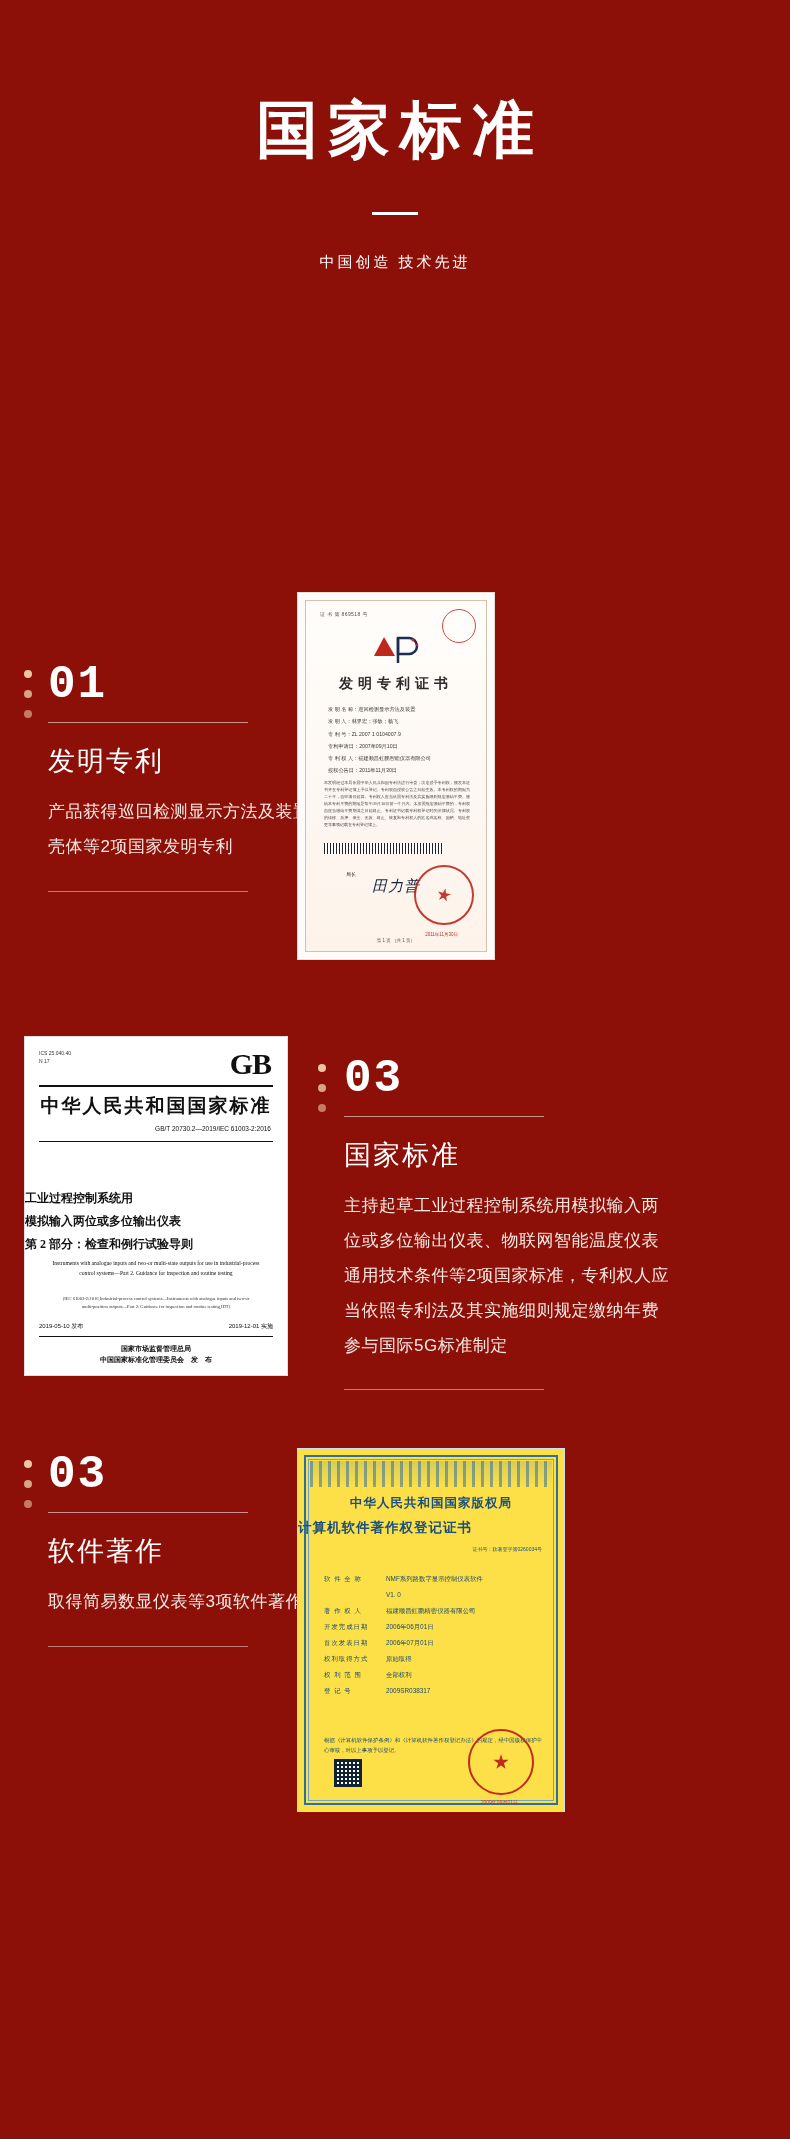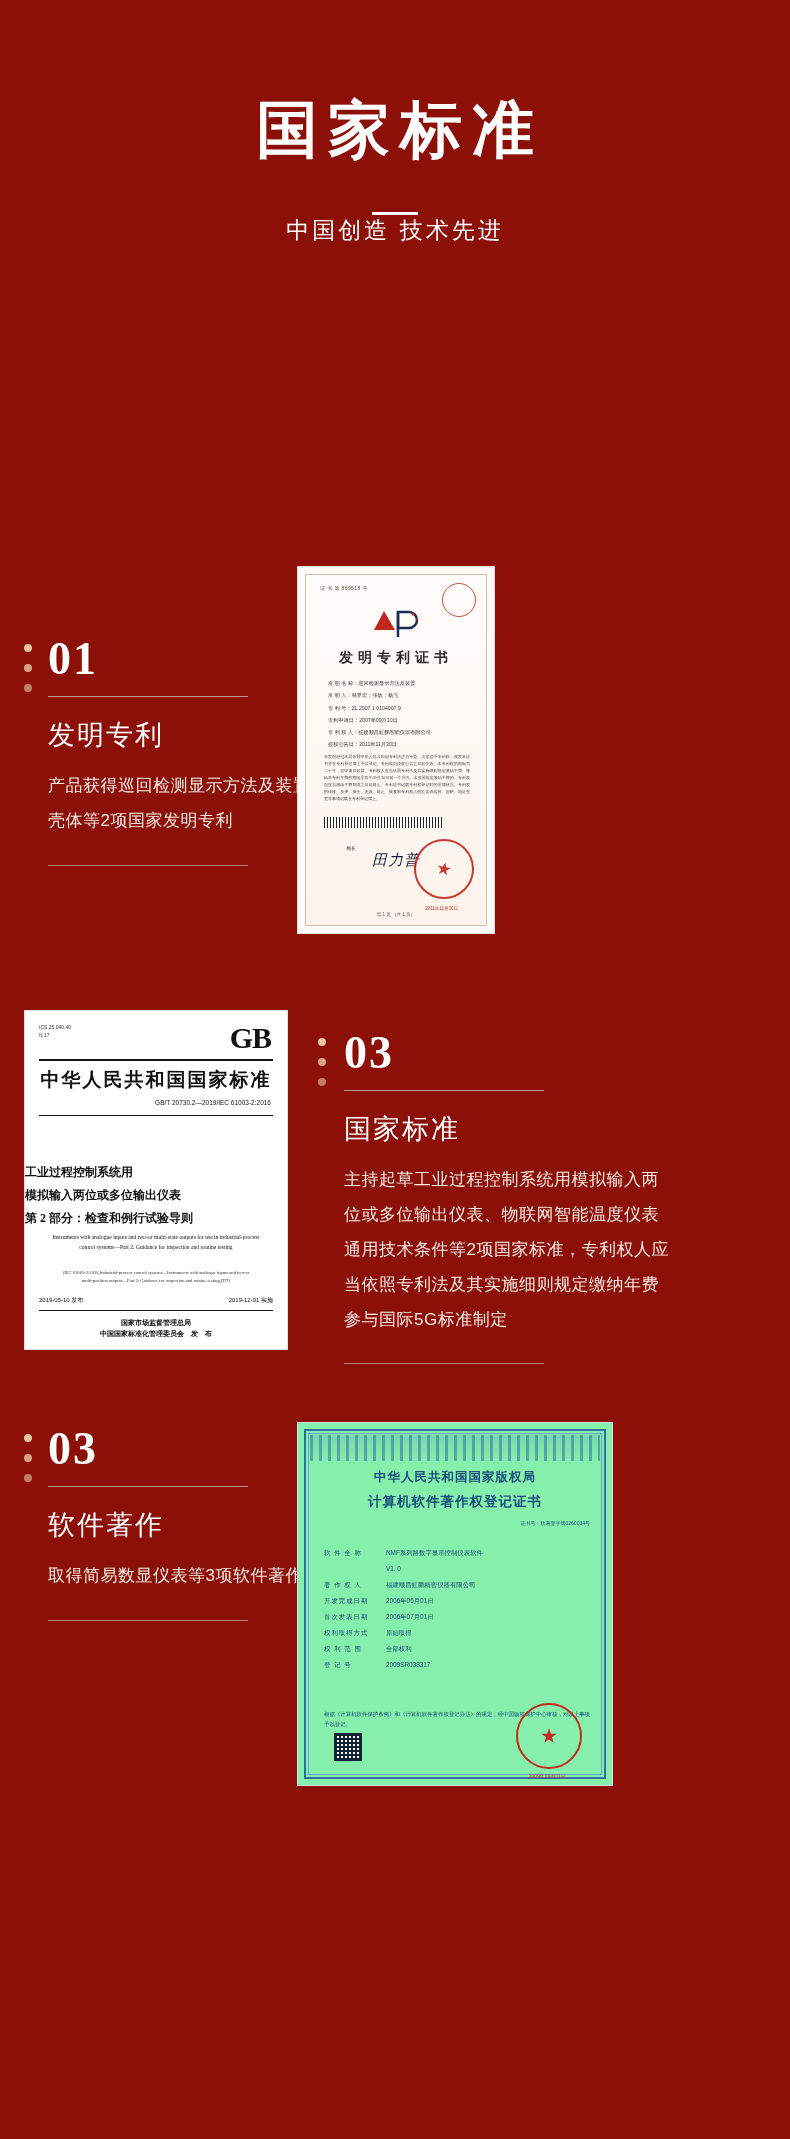--- a/index.html
+++ b/index.html
@@ -27,21 +27,22 @@
     color: #ffffff;
     text-indent: 10px;
   }
   .header-rule {
     width: 46px;
     height: 3px;
     background: #ffffff;
     margin: 48px auto 0 auto;
   }
   .header-sub {
-    font-size: 23px;
+    margin-top: 38px;
+    font-size: 15px;
     letter-spacing: 3px;
     color: #ffffff;
   }
 
   
   .section {
     position: relative;
     width: 790px;
   }
   .sec-text {
@@ -62,21 +63,21 @@
   }
   .dot:nth-child(2) { opacity: .75; }
   .dot:nth-child(3) { opacity: .55; }
 
   .num {
     font-size: 46px;
     font-weight: bold;
     letter-spacing: 2px;
     line-height: 1;
     color: #ffffff;
-    font-family: Liberation Serif, serif;
+    font-family: Liberation Mono, monospace;
   }
   .num-rule {
     width: 200px;
     height: 1px;
     background: rgba(255,255,255,.55);
     margin: 14px 0 20px 0;
   }
   .sec-title {
     font-size: 27px;
     font-weight: normal;
@@ -183,32 +184,32 @@
   .c2-en2 {
     position:absolute; left:34px; right:34px; top:258px; text-align:center;
     font-size:4.6px; color:#333; line-height:1.7; font-family:"Liberation Serif", serif;
   }
   .c2-dates { position:absolute; left:14px; right:14px; bottom:44px; font-size:6px; color:#111; display:flex; justify-content:space-between;}
   .c2-rule3 { position:absolute; left:14px; right:14px; bottom:38px; height:1px; background:#111;}
   .c2-issuer { position:absolute; left:0; right:0; bottom:10px; text-align:center; font-size:7px; color:#111; line-height:1.6; font-weight:bold;}
 
   
   .cert3 {
-    left: 297px; top: 1176px; width: 316px; height: 364px;
-    background:#86efac; border:1px solid #cfe0ea;
+    left: 297px; top: 1176px; width: 268px; height: 364px;
+    background:#fde047; border:1px solid #cfe0ea;
   }
   .c3-frame { position:absolute; inset:6px; border:2px solid #2e6fa3; }
   .c3-frame2 { position:absolute; inset:10px; border:1px solid #6aa6cc; }
   .c3-orn { position:absolute; left:12px; right:12px; top:12px; height:26px;
     background:
       repeating-linear-gradient(90deg, rgba(46,111,163,.55) 0 3px, transparent 3px 9px),
       linear-gradient(180deg, rgba(46,111,163,.18), transparent);
   }
   .c3-h1 { position:absolute; left:0; right:0; top:46px; text-align:center; font-size:12.5px; font-weight:bold; color:#1b4f7d; letter-spacing:1px;}
-  .c3-h2 { position:absolute; left:0; right:0; top:70px; text-align:center; font-size:13.5px; font-weight:bold; color:#1b4f7d; letter-spacing:1px;}
+  .c3-h2 { position:absolute; left:0; right:0; top:70px; font-size:13.5px; font-weight:bold; color:#1b4f7d; letter-spacing:1px;}
   .c3-no { position:absolute; right:22px; top:96px; font-size:5px; color:#1b4f7d; text-align:right; line-height:1.6;}
   .c3-rows { position:absolute; left:26px; right:22px; top:122px; font-size:6.4px; color:#14496f; line-height:2.5;}
   .c3-rows .r { display:flex; }
   .c3-rows .k { width:62px; letter-spacing:1px; flex:none; }
   .c3-rows .v { flex:1; }
   .c3-note { position:absolute; left:26px; right:22px; top:286px; font-size:5.4px; color:#14496f; line-height:1.9; text-align:justify;}
   .c3-qr { position:absolute; left:36px; bottom:24px; width:28px; height:28px;
     background:
       repeating-linear-gradient(90deg,#123 0 2px, transparent 2px 4px),
       repeating-linear-gradient(0deg,#123 0 2px, transparent 2px 4px);

